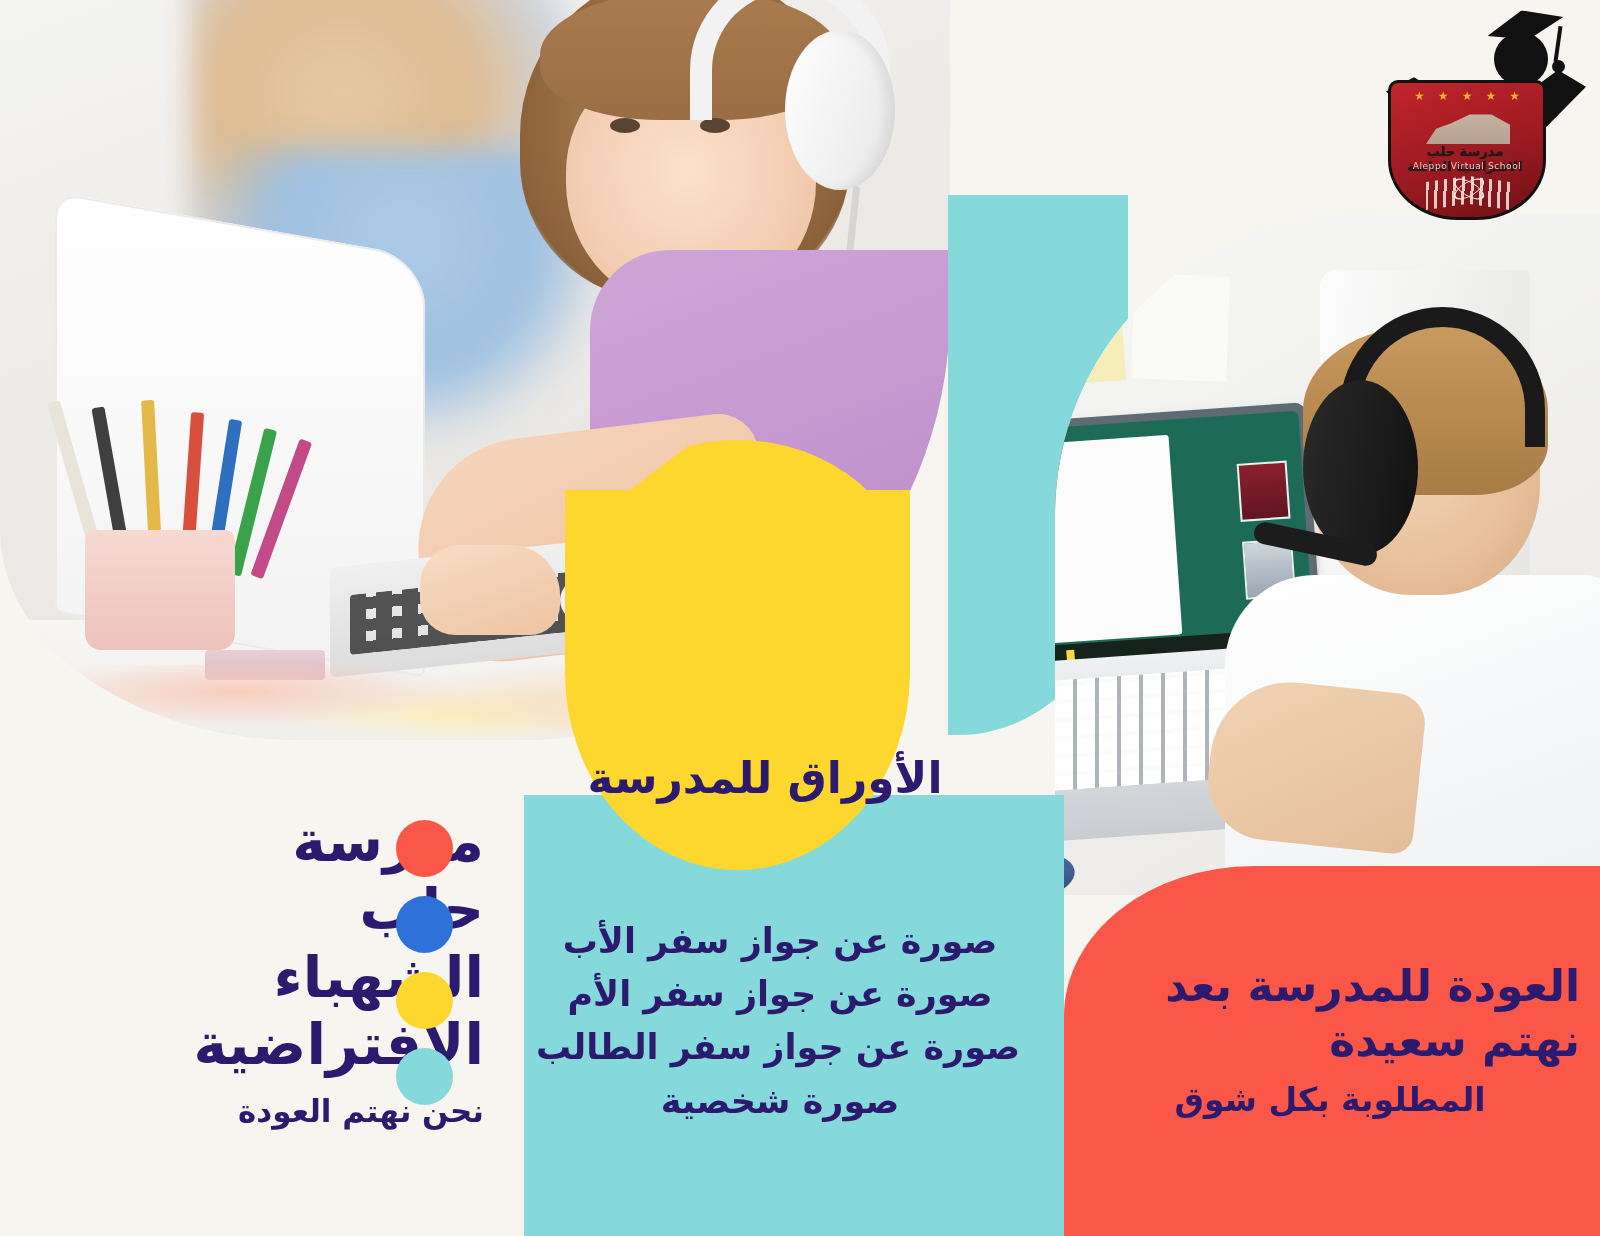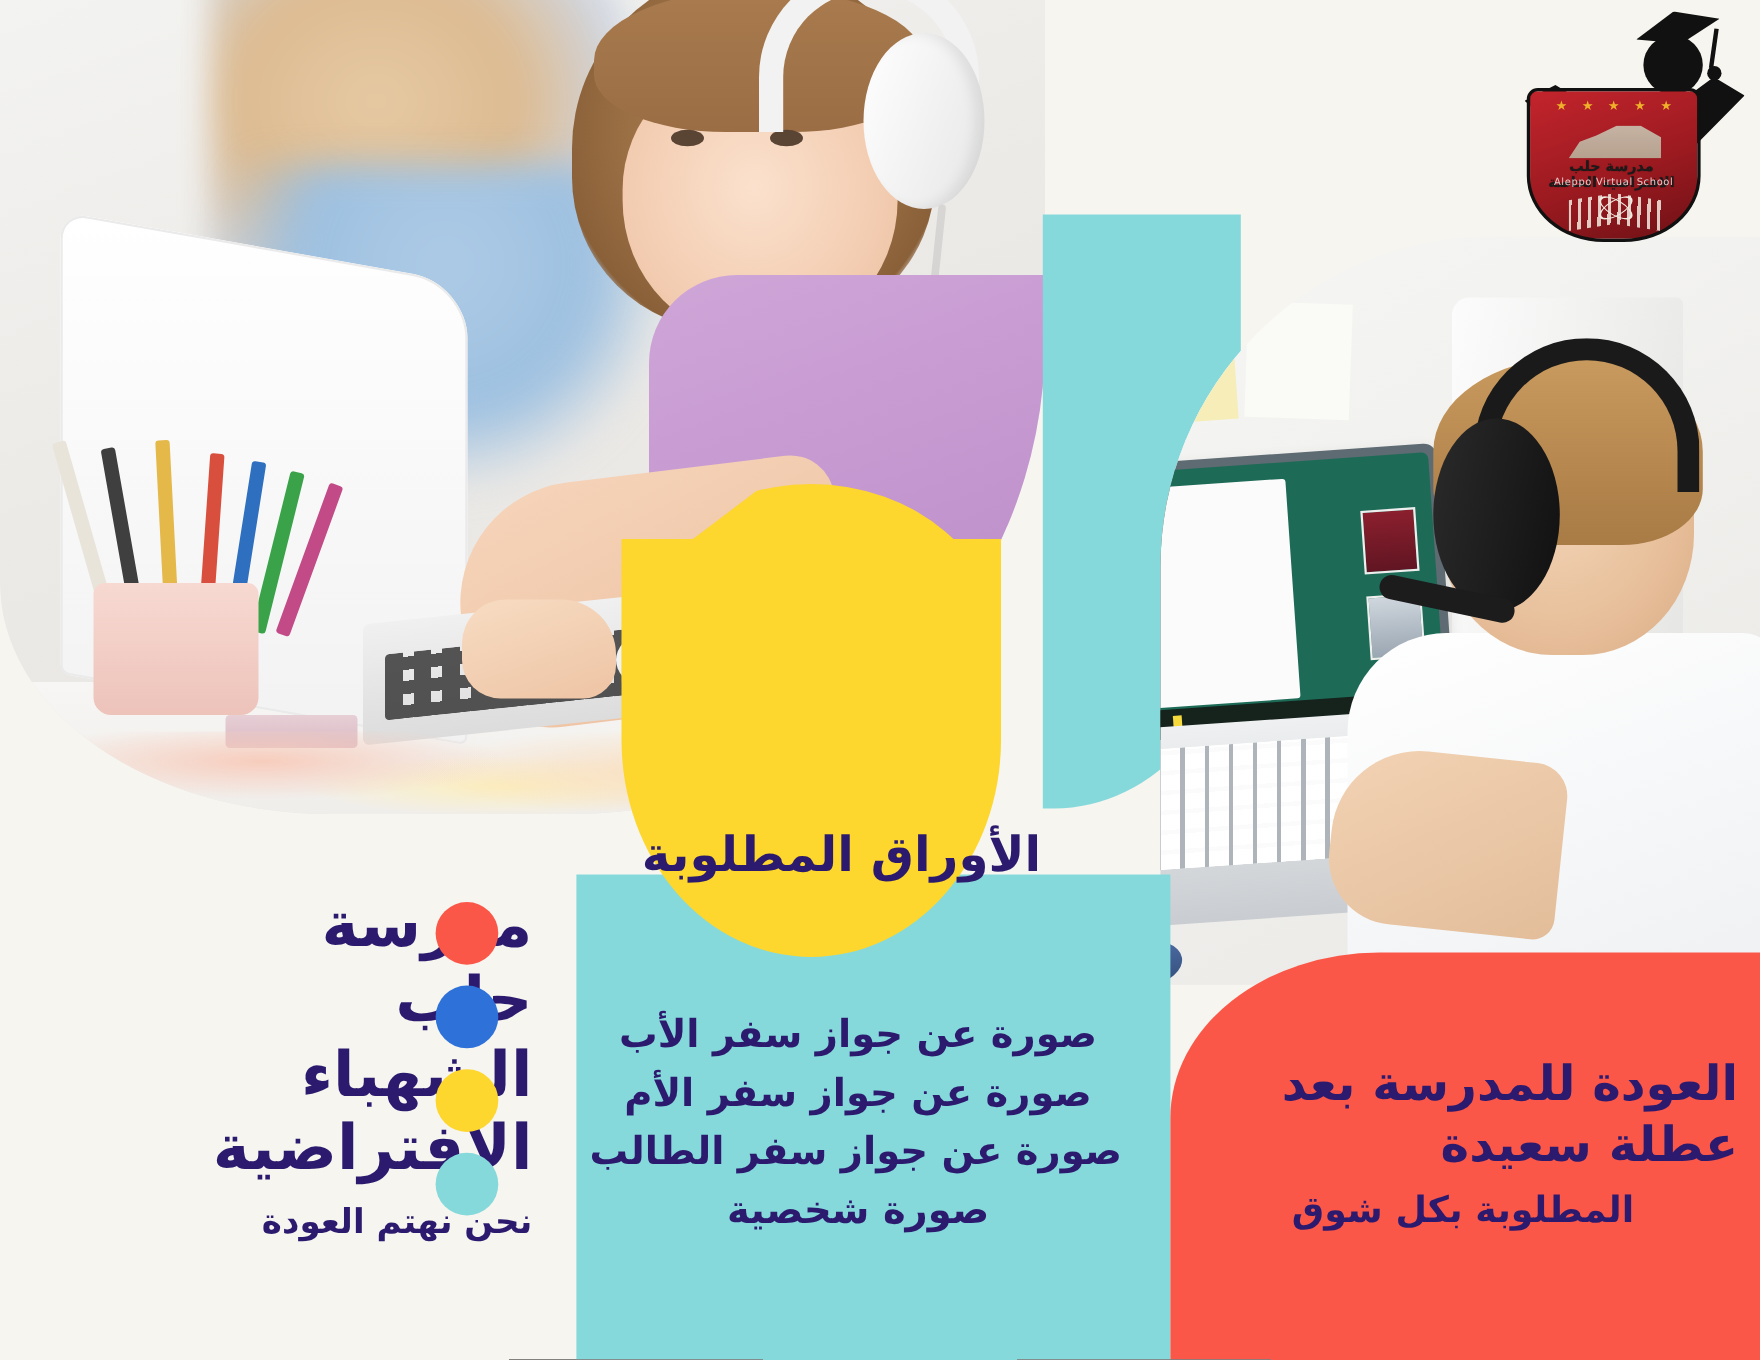--- a/index.html
+++ b/index.html
@@ -515,28 +515,28 @@
     <div class="tagline">نحن نهتم العودة</div>
   </div>
 
   <div id="brand-dots">
     <div class="dot" style="background:#fb5748"></div>
     <div class="dot" style="background:#2e72d9"></div>
     <div class="dot" style="background:#fdd62e"></div>
     <div class="dot" style="background:#86d9db"></div>
   </div>
 
-  <div id="docs-title">الأوراق المطلوبة</div>
+  <div id="docs-title">الأوراق للمدرسة</div>
   <ul id="docs-list">
     <li>صورة عن جواز سفر الأب</li>
     <li>صورة عن جواز سفر الأم</li>
     <li>صورة عن جواز سفر الطالب</li>
     <li>صورة شخصية</li>
   </ul>
 
   <div id="welcome-title">
     <div>العودة للمدرسة بعد</div>
-    <div>عطلة سعيدة</div>
+    <div>نهتم سعيدة</div>
   </div>
   <div id="welcome-sub">المطلوبة بكل شوق</div>
 
 
 </div>
 
 </body></html>

